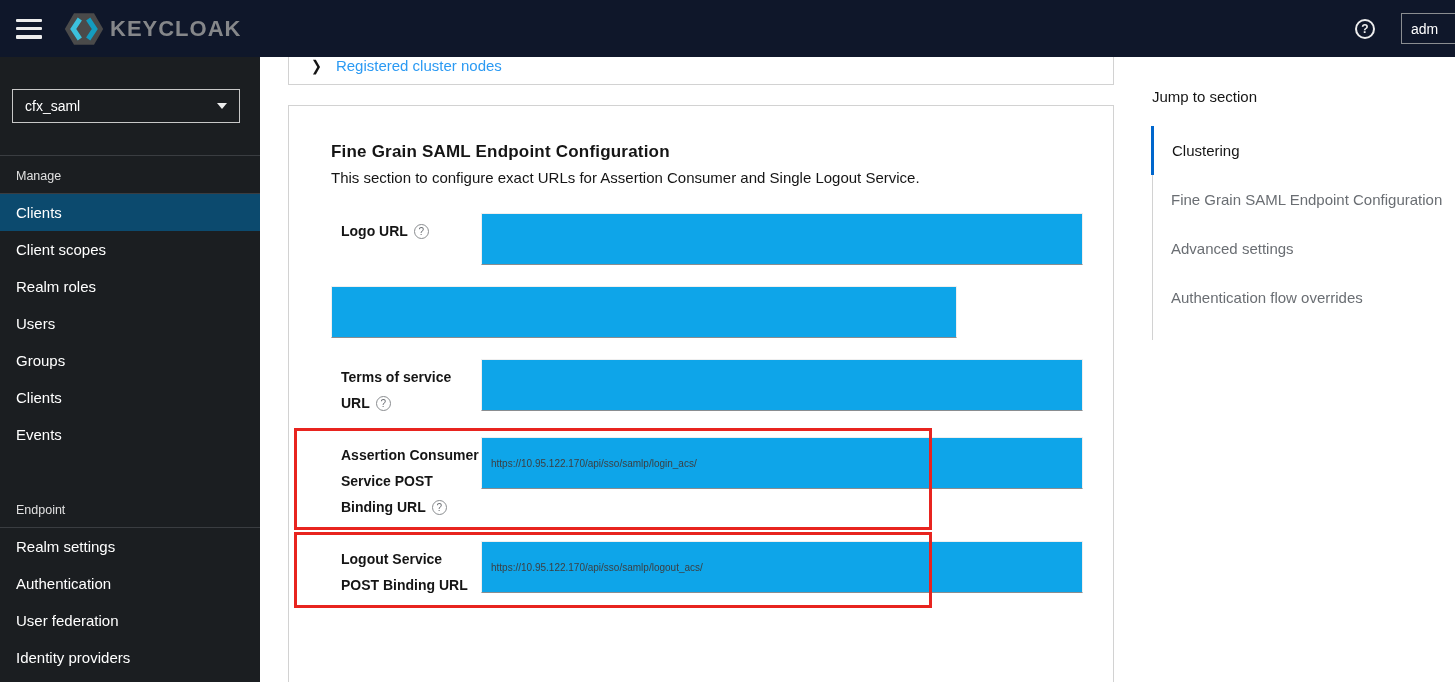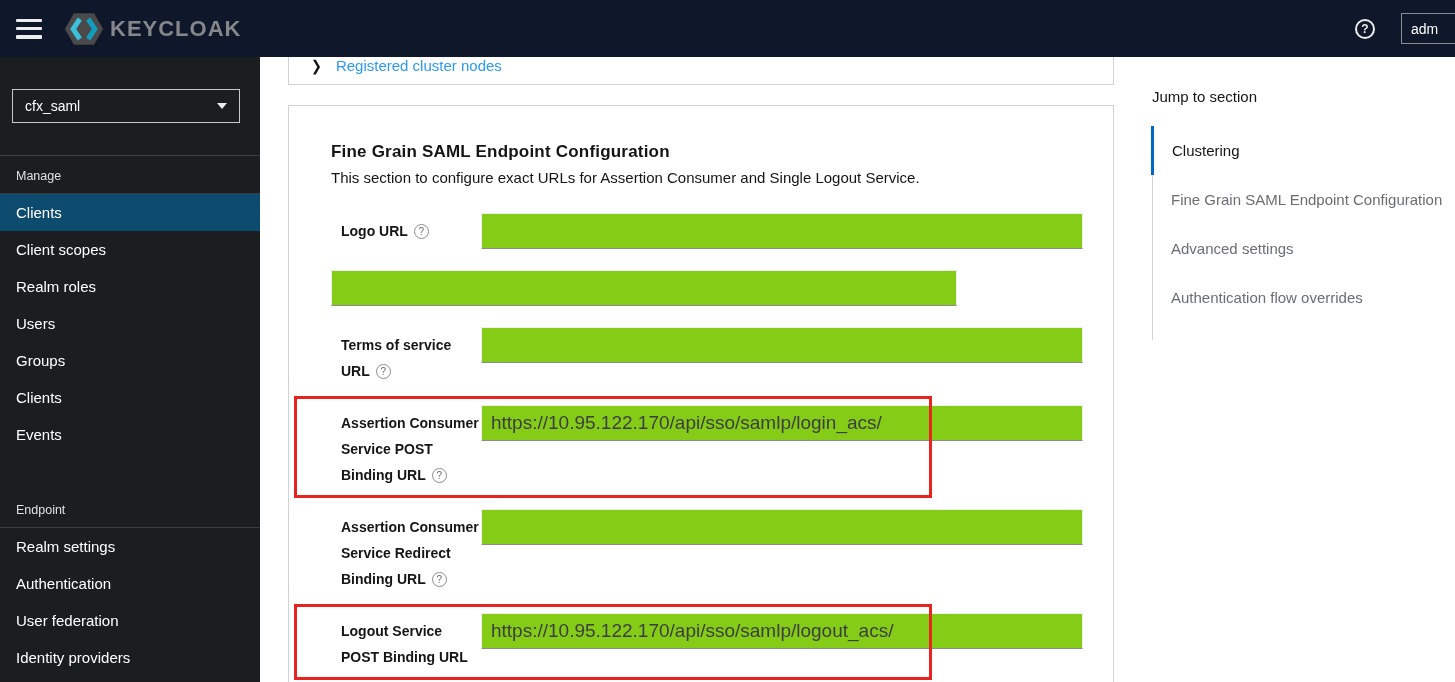--- a/index.html
+++ b/index.html
@@ -51,22 +51,22 @@
   .card2 { left:28px; top:48px; width:826px; height:610px; padding:36px 30px 0 42px; }
   .card2 h2 { font-size:17px; font-weight:bold; color:#151515; letter-spacing:0.2px; }
   .card2 .desc { margin-top:7px; font-size:15px; color:#151515; }
   .form { margin-top:27px; }
   .field-row { display:flex; margin-bottom:21px; position:relative; }
   .field-label { width:140px; min-width:140px; font-size:14px; font-weight:bold; color:#151515;
                  line-height:26px; padding-top:5px;margin-left:10px; }
   .help-icon { display:inline-block; width:15px; height:15px; border:1px solid #8a8d90;
                border-radius:50%; font-size:10px; font-weight:normal; line-height:13px;
                text-align:center; color:#6a6e73; margin-left:6px; vertical-align:1px; cursor:pointer; }
-  .field-input { flex:1; max-width:626px; height:36px; background:#84cc16; border:1px solid #efefef;
-                 border-bottom:1px solid #8a8d90; font-size:19px; color:#3c3f42;
+  .field-input { flex:1; max-width:626px; height:52px; background:#0ea5e9; border:1px solid #efefef;
+                 border-bottom:1px solid #8a8d90; font-size:10px; color:#3c3f42;
                  padding:0 9px; font-family:"Liberation Sans", sans-serif; outline:none;
                  margin-left:0; align-self:flex-start; width:100%; }
   .field-row.hl::after { content:""; position:absolute; left:-37px; top:-9px; bottom:-10px;
                          width:632px; border:3px solid #e8241f; pointer-events:none; }
 
   
   .jump { position:absolute; left:892px; top:31px; width:310px; }
   .jump-title { font-size:15px; color:#151515; }
   .jump-list { list-style:none; margin-top:21px; border-left:1px solid #d2d2d2; padding-bottom:18px; }
   .jump-item { padding:16px 0 16px 18px; font-size:15px; color:#6a6e73; cursor:pointer; }
@@ -158,26 +158,20 @@
           <input class="field-input" value="" style="">
         </div>
 
         <div class="field-row hl">
           <div class="field-label">
             <span>Assertion Consumer Service POST Binding URL</span><span class="help-icon">?</span>
           </div>
           <input class="field-input" value="https://10.95.122.170/api/sso/samlp/login_acs/" style="">
         </div>
 
-        <div class="field-row">
-          <div class="field-label">
-            <span>Assertion Consumer Service Redirect Binding URL</span><span class="help-icon">?</span>
-          </div>
-          <input class="field-input" value="" style="">
-        </div>
 
         <div class="field-row hl">
           <div class="field-label">
             <span>Logout Service POST Binding URL</span>
           </div>
           <input class="field-input" value="https://10.95.122.170/api/sso/samlp/logout_acs/" style="">
         </div>
 
       </div>
     </div>

